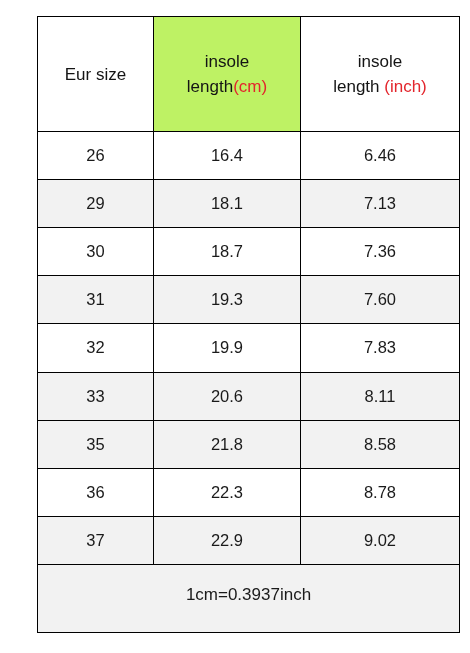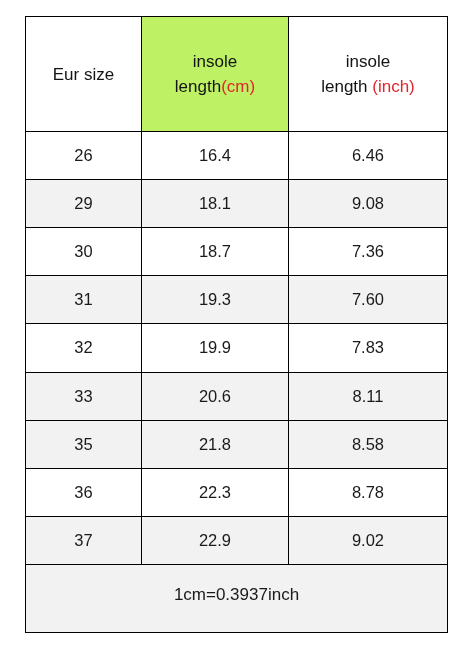--- a/index.html
+++ b/index.html
@@ -23,20 +23,21 @@
     height: 617px;
     box-sizing: border-box;
   }
 
   table.size-chart {
     width: 422px;
     height: 617px;
     border-collapse: collapse;
     table-layout: fixed;
     background: #ffffff;
+    margin-left: 12px;
   }
 
   table.size-chart td,
   table.size-chart th {
     border: 1px solid #000000;
     text-align: center;
     vertical-align: middle;
     font-weight: normal;
     padding: 0;
   }
@@ -106,21 +107,21 @@
     </thead>
     <tbody id="chart-body">
         <tr class="data-row odd">
           <td>26</td>
           <td>16.4</td>
           <td>6.46</td>
         </tr>
         <tr class="data-row even">
           <td>29</td>
           <td>18.1</td>
-          <td>9.08</td>
+          <td>7.13</td>
         </tr>
         <tr class="data-row odd">
           <td>30</td>
           <td>18.7</td>
           <td>7.36</td>
         </tr>
         <tr class="data-row even">
           <td>31</td>
           <td>19.3</td>
           <td>7.60</td>

